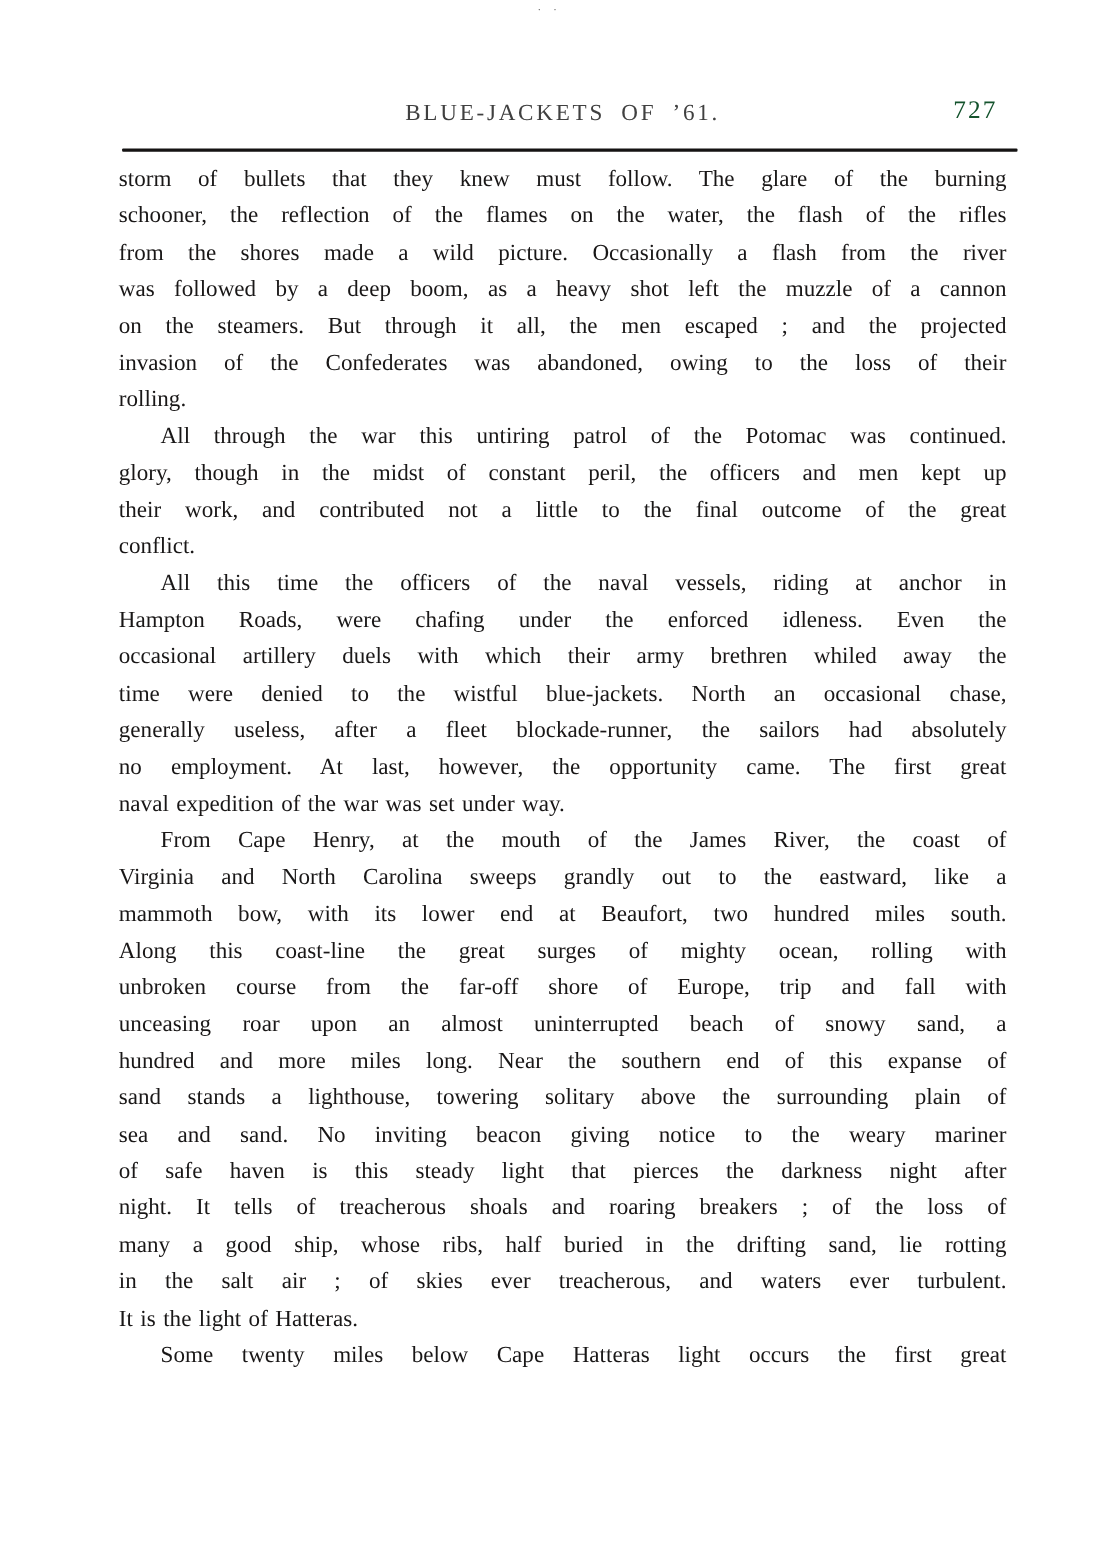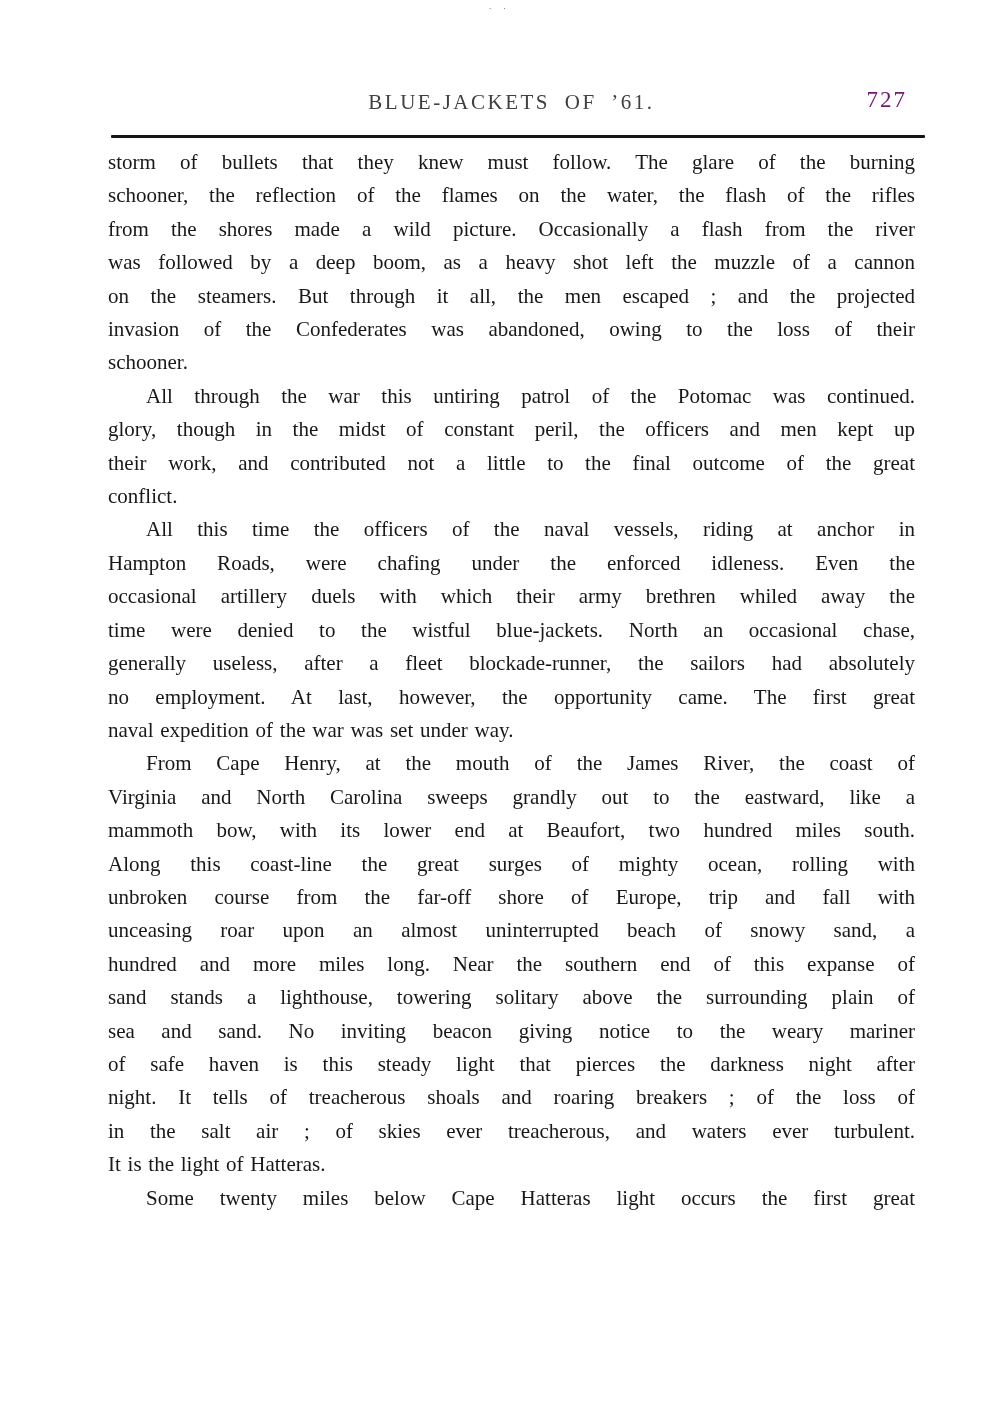--- a/index.html
+++ b/index.html
@@ -43,21 +43,21 @@
     word-spacing: 7px;
     white-space: nowrap;
     color: #404040;
   }
   .page-number {
     position: absolute;
     top: -3px;
     right: 8px;
     font-size: 23px;
     letter-spacing: 2px;
-    color: #701a75;
+    color: #14532d;
   }
   .header-rule {
     position: absolute;
     top: 135px;
     left: 111px;
     width: 814px;
     height: 3px;
     background: #151313;
     border-radius: 1px;
   }
@@ -101,21 +101,21 @@
   <div class="header-rule"></div>
 
   <div class="text-block">
       <div class="para">
         <div class="line j">storm of bullets that they knew must follow. The glare of the burning</div>
         <div class="line j">schooner, the reflection of the flames on the water, the flash of the rifles</div>
         <div class="line j">from the shores made a wild picture. Occasionally a flash from the river</div>
         <div class="line j">was followed by a deep boom, as a heavy shot left the muzzle of a cannon</div>
         <div class="line j">on the steamers. But through it all, the men escaped ; and the projected</div>
         <div class="line j">invasion of the Confederates was abandoned, owing to the loss of their</div>
-        <div class="line">schooner.</div>
+        <div class="line">rolling.</div>
       </div>
       <div class="para indent">
         <div class="line j">All through the war this untiring patrol of the Potomac was continued.</div>
         <div class="line j">glory, though in the midst of constant peril, the officers and men kept up</div>
         <div class="line j">their work, and contributed not a little to the final outcome of the great</div>
         <div class="line">conflict.</div>
       </div>
       <div class="para indent">
         <div class="line j">All this time the officers of the naval vessels, riding at anchor in</div>
         <div class="line j">Hampton Roads, were chafing under the enforced idleness. Even the</div>
@@ -130,20 +130,21 @@
         <div class="line j">Virginia and North Carolina sweeps grandly out to the eastward, like a</div>
         <div class="line j">mammoth bow, with its lower end at Beaufort, two hundred miles south.</div>
         <div class="line j">Along this coast-line the great surges of mighty ocean, rolling with</div>
         <div class="line j">unbroken course from the far-off shore of Europe, trip and fall with</div>
         <div class="line j">unceasing roar upon an almost uninterrupted beach of snowy sand, a</div>
         <div class="line j">hundred and more miles long. Near the southern end of this expanse of</div>
         <div class="line j">sand stands a lighthouse, towering solitary above the surrounding plain of</div>
         <div class="line j">sea and sand. No inviting beacon giving notice to the weary mariner</div>
         <div class="line j">of safe haven is this steady light that pierces the darkness night after</div>
         <div class="line j">night. It tells of treacherous shoals and roaring breakers ; of the loss of</div>
+        <div class="line j">many a good ship, whose ribs, half buried in the drifting sand, lie rotting</div>
         <div class="line j">in the salt air ; of skies ever treacherous, and waters ever turbulent.</div>
         <div class="line">It is the light of Hatteras.</div>
       </div>
       <div class="para indent">
         <div class="line j">Some twenty miles below Cape Hatteras light occurs the first great</div>
       </div>
     </div>
 
 </div>
 

